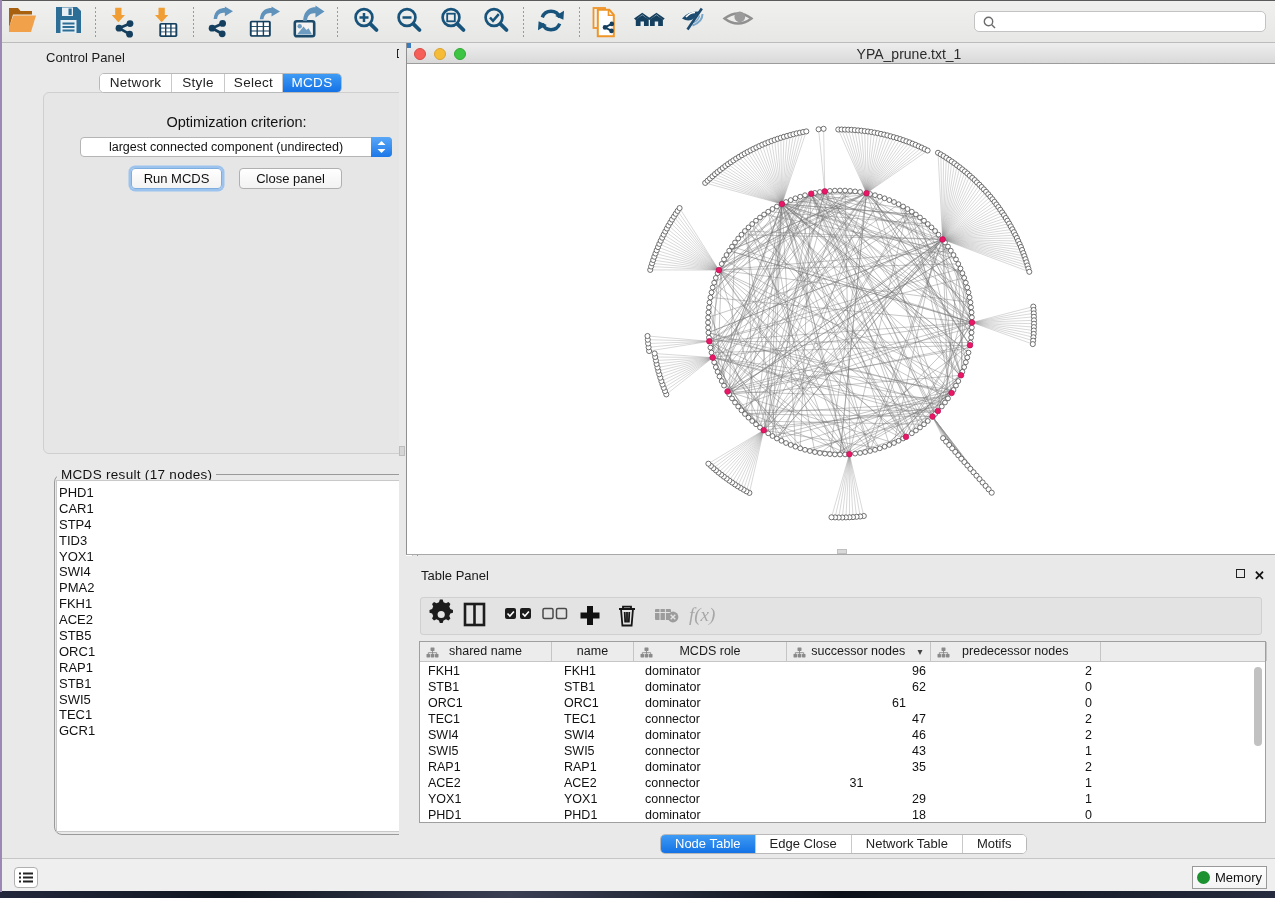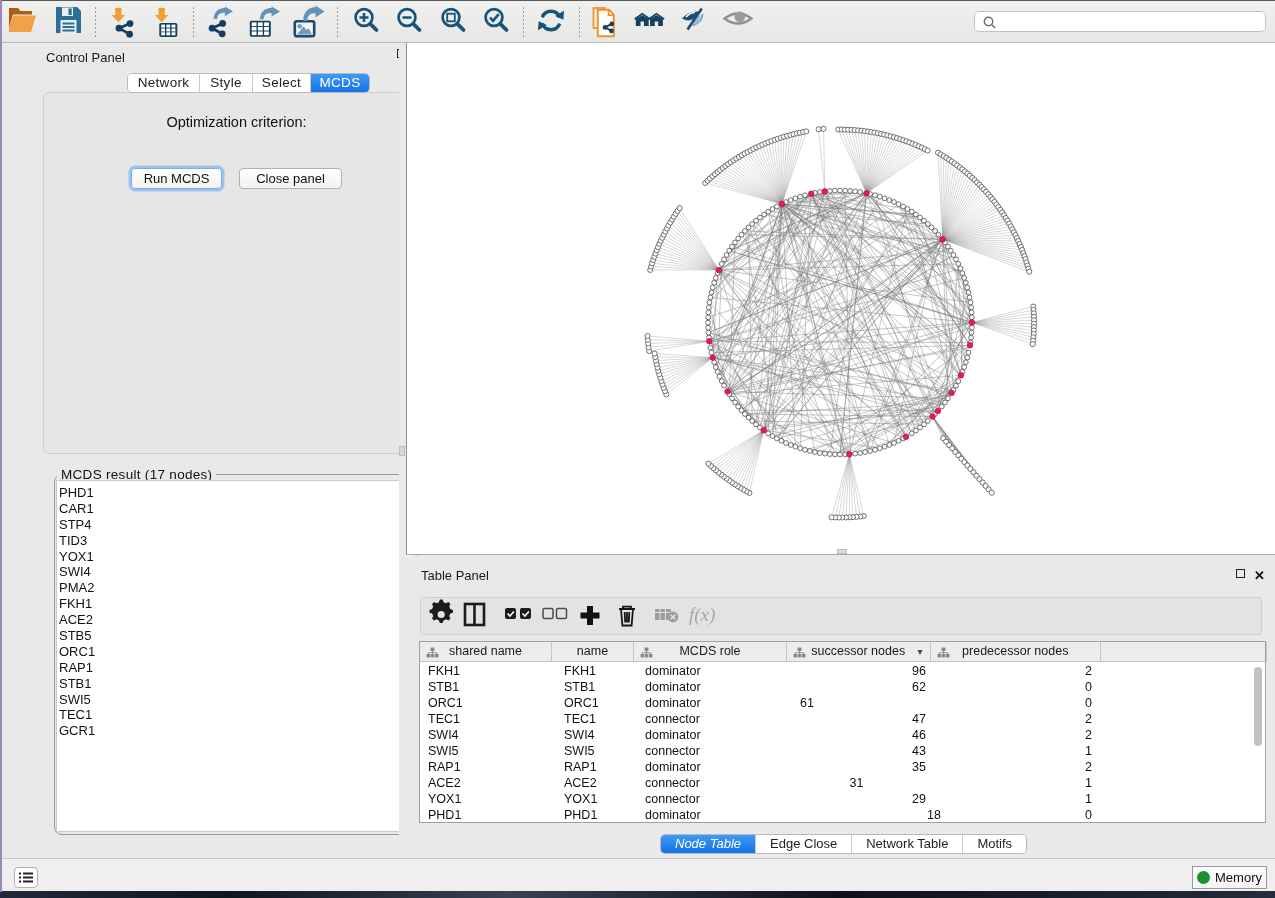--- a/index.html
+++ b/index.html
@@ -16,21 +16,21 @@
 
 #leftedge { left:0; top:0; width:2px; height:892px; background:#9d87b5; z-index:50; }
 #wallpaper { left:0; top:891px; width:1275px; height:7px;
   background:linear-gradient(90deg,#23283c,#10161f 18%,#3a3f54 40%,#0c1119 66%,#262b3d); z-index:40; }
 
 #cpanel { left:0; top:43px; width:399px; height:815px; background:#e9e9e9;margin-left:35px; }
 .paneltitle { font-size:13px; color:#1a1a1a; }
 .wico { position:absolute; font-size:11px; color:#111; }
 #cp-inner { position:absolute; left:8px; top:49px; width:384px; height:362px;
   background:#e6e6e6; border:1px solid #cfcfcf; border-radius:6px; }
-#tabs { position:absolute; left:92px; top:30px; height:20px; display:flex; z-index:5;
+#tabs { position:absolute; left:64px; top:30px; height:20px; display:flex; z-index:5;
   border-radius:5px; overflow:hidden; border:1px solid #b9b9b9; background:#fff; }
 .tab { height:18px; line-height:18px; font-size:13.5px; letter-spacing:0.3px; color:#222; text-align:center;
   border-right:1px solid #c9c9c9; background:#fff; }
 .tab:last-child { border-right:none; }
 .tab.sel { background:linear-gradient(#3e9bf4,#1472e6); color:#fff; }
 #optlabel { position:absolute; left:0; top:71px; width:403px; text-align:center; font-size:14.5px; color:#111; }
 #dropdown { position:absolute; left:45px; top:94px; width:312px; height:20px; background:#fff;
   border:1px solid #b5b5b5; border-radius:4px; font-size:12.5px; color:#111; line-height:19px; text-align:center; padding-right:20px; }
 #ddbtn { position:absolute; right:-1px; top:-1px; width:21px; height:20px;
   background:linear-gradient(#59a7f7,#1c77e8); border-radius:0 4px 4px 0; }
@@ -70,21 +70,21 @@
 .hcell { position:absolute; top:0; height:19px; line-height:19px; border-right:1px solid #c5c5c5; overflow:visible;
   text-align:center; font-size:12.5px; color:#1a1a1a; }
 .cell { position:absolute; top:0; height:16px; }
 #tsb { position:absolute; right:1px; top:21px; width:12px; height:120px; }
 #tsb .thumb { position:absolute; left:2px; top:4px; width:8px; height:79px; background:#c1c1c1; border-radius:4px; }
 #ttabs { position:absolute; left:254px; top:278px; height:20px; display:flex; border-radius:5px;
   overflow:hidden; border:1px solid #b9b9b9; background:#fff; z-index:5; }
 .ttab { height:18px; line-height:18px; font-size:13px; color:#222; text-align:center;
   border-right:1px solid #c9c9c9; background:#fff; padding:0 14px; }
 .ttab:last-child { border-right:none; }
-.ttab.sel { background:linear-gradient(#3e9bf4,#1472e6); color:#fff;font-style:italic; }
+.ttab.sel { background:linear-gradient(#3e9bf4,#1472e6); color:#fff; }
 
 #statusbar { left:2px; top:858px; width:1273px; height:33px; background:#efefef; border-top:1px solid #c6c6c6;padding-left:14px; }
 #listbtn { position:absolute; left:12px; top:8px; width:24px; height:21px; background:#fff;
   border:1px solid #b0b0b0; border-radius:4px; }
 #membtn { position:absolute; left:1190px; top:7px; width:75px; height:23px; background:linear-gradient(#fdfdfd,#f4f4f4);
   border:1px solid #999; font-size:13px; color:#111; line-height:21px; text-align:center; }
 </style></head><body>
 <div id="toolbar" class="abs">
     <svg class="tbi" style="left:8px" width="30" height="34" viewBox="0 0 30 34">
       <path d="M1 23 L1 3 L10 3 L12.5 6 L24 6 L24 9.5 L5 9.5 Z" fill="#a8610f"></path>
@@ -216,20 +216,26 @@
 <div class="wico" style="left:362px;top:6px;width:9px;height:9px;border:1.5px solid #222"></div>
 <div class="wico" style="left:379px;top:5px;font-size:13px;font-weight:bold">✕</div>
 <div id="cp-inner"></div>
 <div id="tabs">
   <div class="tab" style="width:72px">Network</div>
   <div class="tab" style="width:53px">Style</div>
   <div class="tab" style="width:58px">Select</div>
   <div class="tab sel" style="width:58px">MCDS</div>
 </div>
 <div id="optlabel">Optimization criterion:</div>
+<div id="dropdown">largest connected component (undirected)
+  <div id="ddbtn"><svg width="21" height="20" viewBox="0 0 21 20">
+  <path d="M6.5 8 L10.5 4 L14.5 8 Z" fill="#fff"></path>
+          <path d="M6.5 12 L10.5 16 L14.5 12 Z" fill="#fff"></path>
+        </svg></div>
+</div>
 <div class="btn" id="runbtn">Run MCDS</div>
 <div class="btn" id="closebtn">Close panel</div>
 <div id="fieldset">
   <div id="fieldlegend">MCDS result (17 nodes)</div>
   <div id="mlist">
         <div>PHD1</div>
         <div>CAR1</div>
         <div>STP4</div>
         <div>TID3</div>
         <div>YOX1</div>
@@ -247,20 +253,27 @@
         <div id="mlist-sb">
           <div style="position:absolute;left:1px;top:2px;width:6px;height:72px;background:#d8d8d8;border-radius:3px"></div>
         </div>
       </div>
 </div>
 </div>
 <div id="vsplit" class="abs">
     <div id="vhandle"></div>
   </div>
 <div id="netwin" class="abs">
+<div id="nettitle">
+      <div style="position:absolute;left:0px;top:0px;width:4px;height:5px;background:#3a7abf"></div>
+  <div class="light" style="left:7px;background:#f55f57;border:0.5px solid #d94b44"></div>
+  <div class="light" style="left:27px;background:#f7bc37;border:0.5px solid #d9a32e"></div>
+  <div class="light" style="left:47px;background:#3ec443;border:0.5px solid #2fa935"></div>
+  <span class="t">YPA_prune.txt_1</span>
+</div>
 <div id="netcanvas">
       <svg width="869" height="489" viewBox="0 0 869 489" style="position:absolute;left:0;top:0">
 <g stroke="#777777" stroke-width="0.75" stroke-opacity="0.55">
 <line x1="374.9" y1="139.0" x2="564.9" y2="252.4"></line>
 <line x1="374.9" y1="139.0" x2="496.1" y2="373.5"></line>
 <line x1="374.9" y1="139.0" x2="561.5" y2="287.6"></line>
 <line x1="374.9" y1="139.0" x2="314.7" y2="316.1"></line>
 <line x1="374.9" y1="139.0" x2="337.9" y2="349.0"></line>
 <line x1="374.9" y1="139.0" x2="357.1" y2="365.5"></line>
 <line x1="374.9" y1="139.0" x2="463.1" y2="386.0"></line>
@@ -1209,21 +1222,21 @@
 <span class="cell" style="left:8px">STB1</span>
 <span class="cell" style="left:144px">STB1</span>
 <span class="cell" style="left:225px">dominator</span>
 <span class="cell" style="left:367px;width:139px;text-align:right">62</span>
 <span class="cell" style="left:510px;width:162px;text-align:right">0</span>
 </div>
       <div class="throw" style="top:53px">
 <span class="cell" style="left:8px">ORC1</span>
 <span class="cell" style="left:144px">ORC1</span>
 <span class="cell" style="left:225px">dominator</span>
-<span class="cell" style="left:380px;width:139px;">61</span>
+<span class="cell" style="left:347px;width:139px;text-align:right">61</span>
 <span class="cell" style="left:510px;width:162px;text-align:right">0</span>
 </div>
       <div class="throw" style="top:69px">
 <span class="cell" style="left:8px">TEC1</span>
 <span class="cell" style="left:144px">TEC1</span>
 <span class="cell" style="left:225px">connector</span>
 <span class="cell" style="left:367px;width:139px;text-align:right">47</span>
 <span class="cell" style="left:510px;width:162px;text-align:right">2</span>
 </div>
       <div class="throw" style="top:85px">
@@ -1258,21 +1271,21 @@
 <span class="cell" style="left:8px">YOX1</span>
 <span class="cell" style="left:144px">YOX1</span>
 <span class="cell" style="left:225px">connector</span>
 <span class="cell" style="left:367px;width:139px;text-align:right">29</span>
 <span class="cell" style="left:510px;width:162px;text-align:right">1</span>
 </div>
       <div class="throw" style="top:165px">
 <span class="cell" style="left:8px">PHD1</span>
 <span class="cell" style="left:144px">PHD1</span>
 <span class="cell" style="left:225px">dominator</span>
-<span class="cell" style="left:382px;width:139px;text-align:right">18</span>
+<span class="cell" style="left:367px;width:139px;text-align:right">18</span>
 <span class="cell" style="left:510px;width:162px;text-align:right">0</span>
 </div>
   <div id="tsb">
         <div class="thumb"></div>
       </div>
 </div>
 <div id="ttabs">
   <div class="ttab sel">Node Table</div>
   <div class="ttab">Edge Close</div>
   <div class="ttab">Network Table</div>

